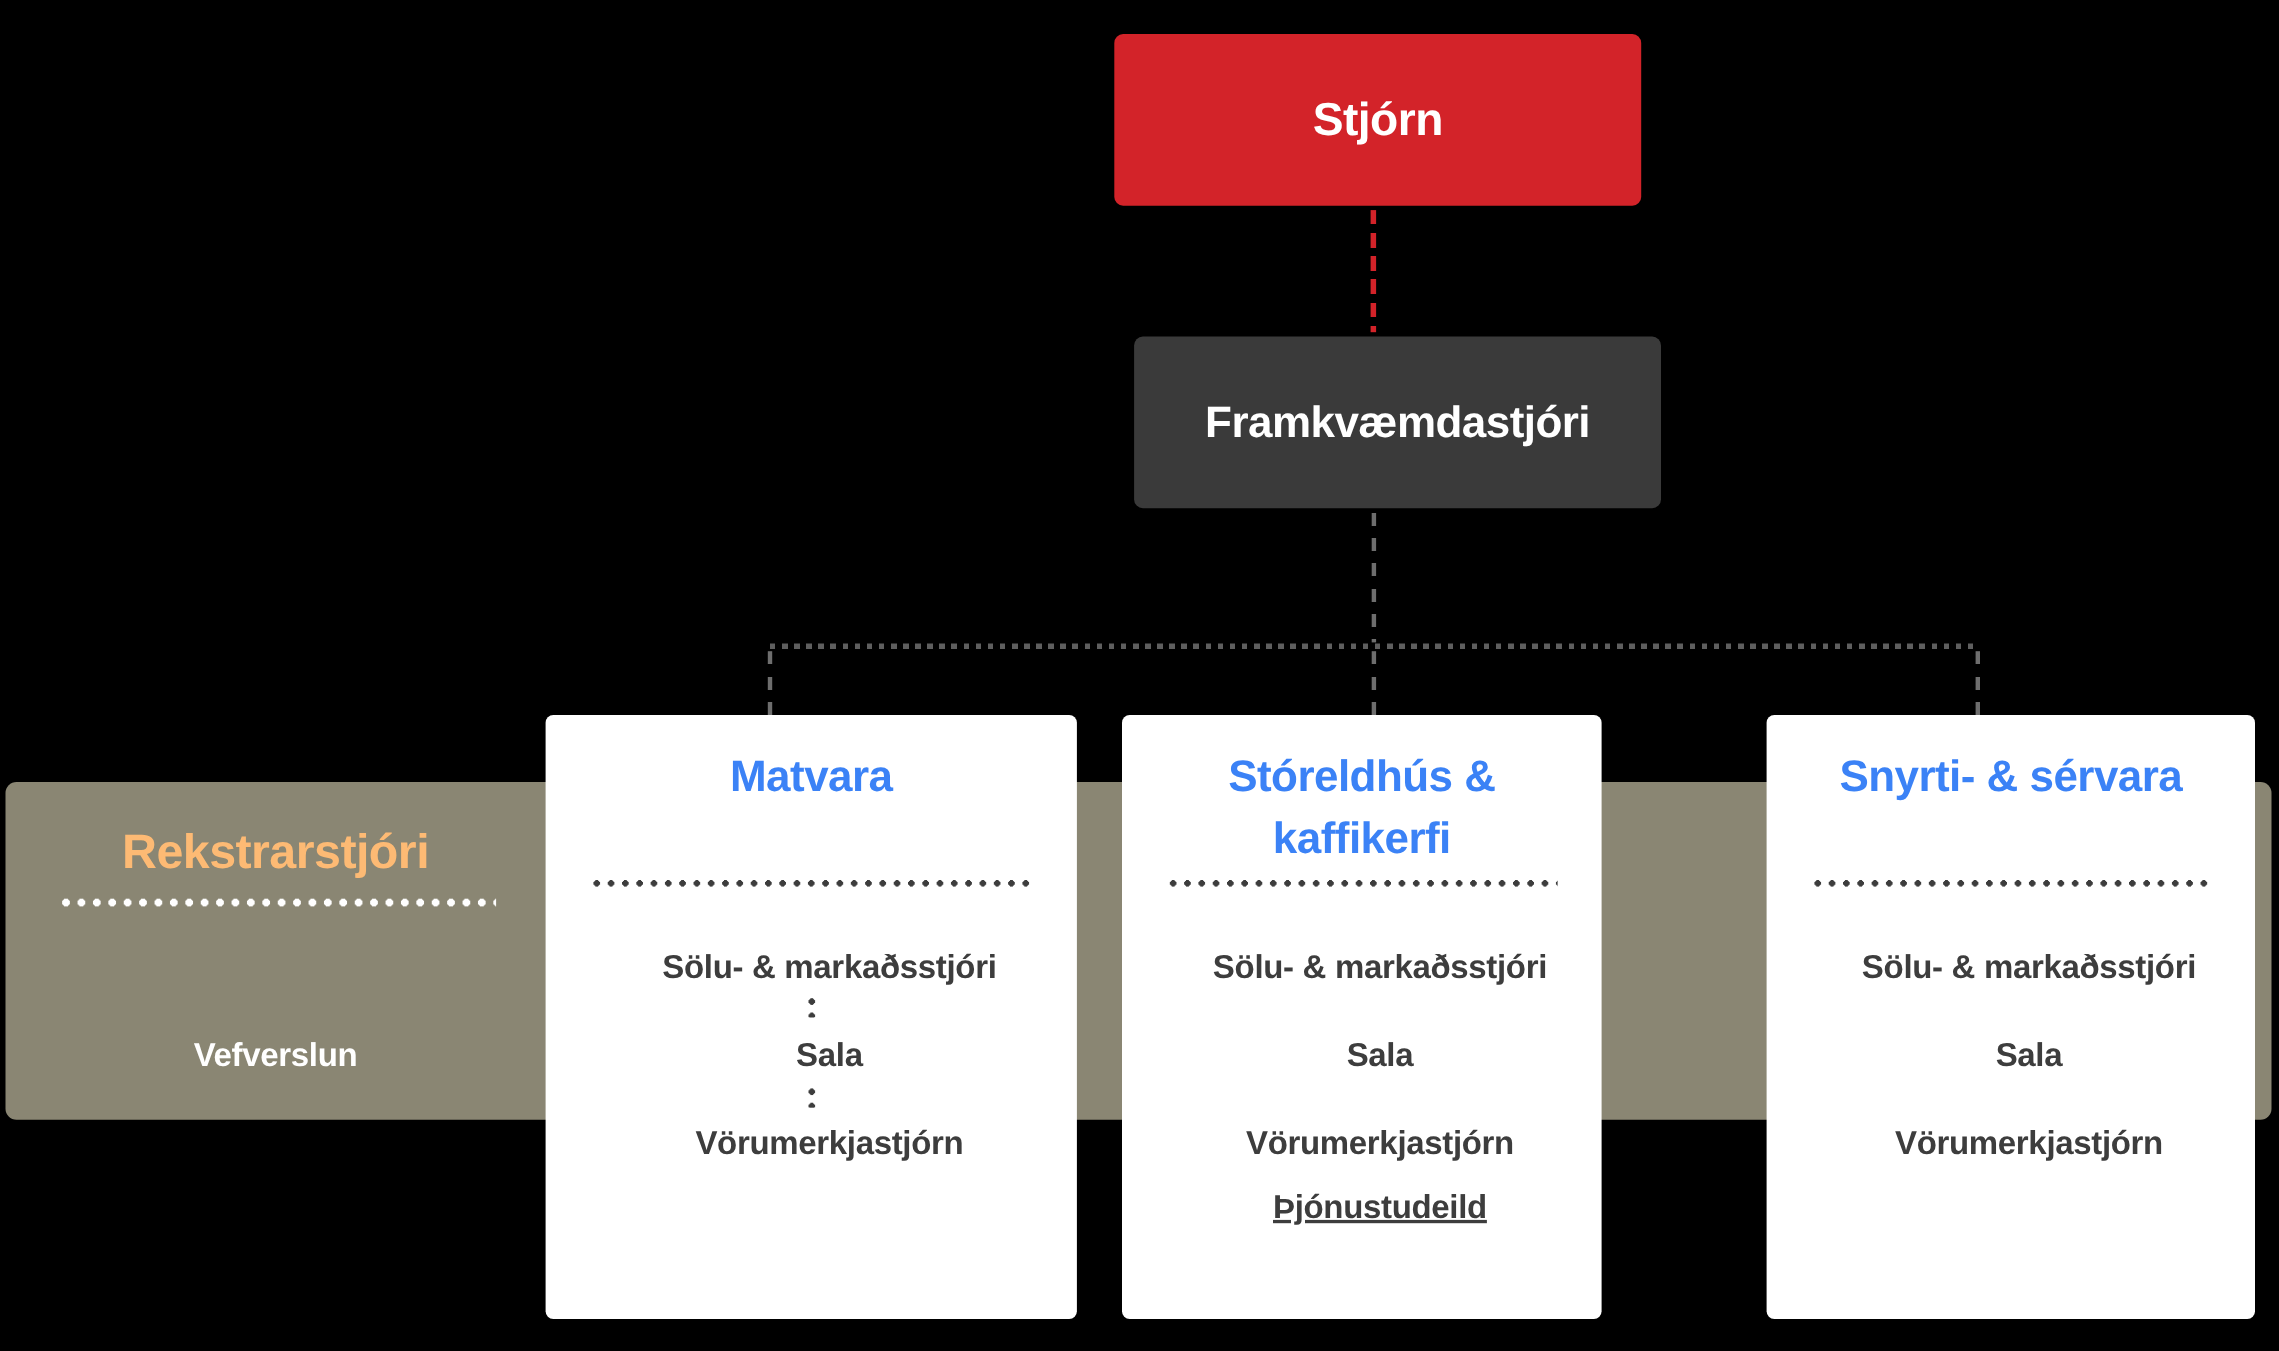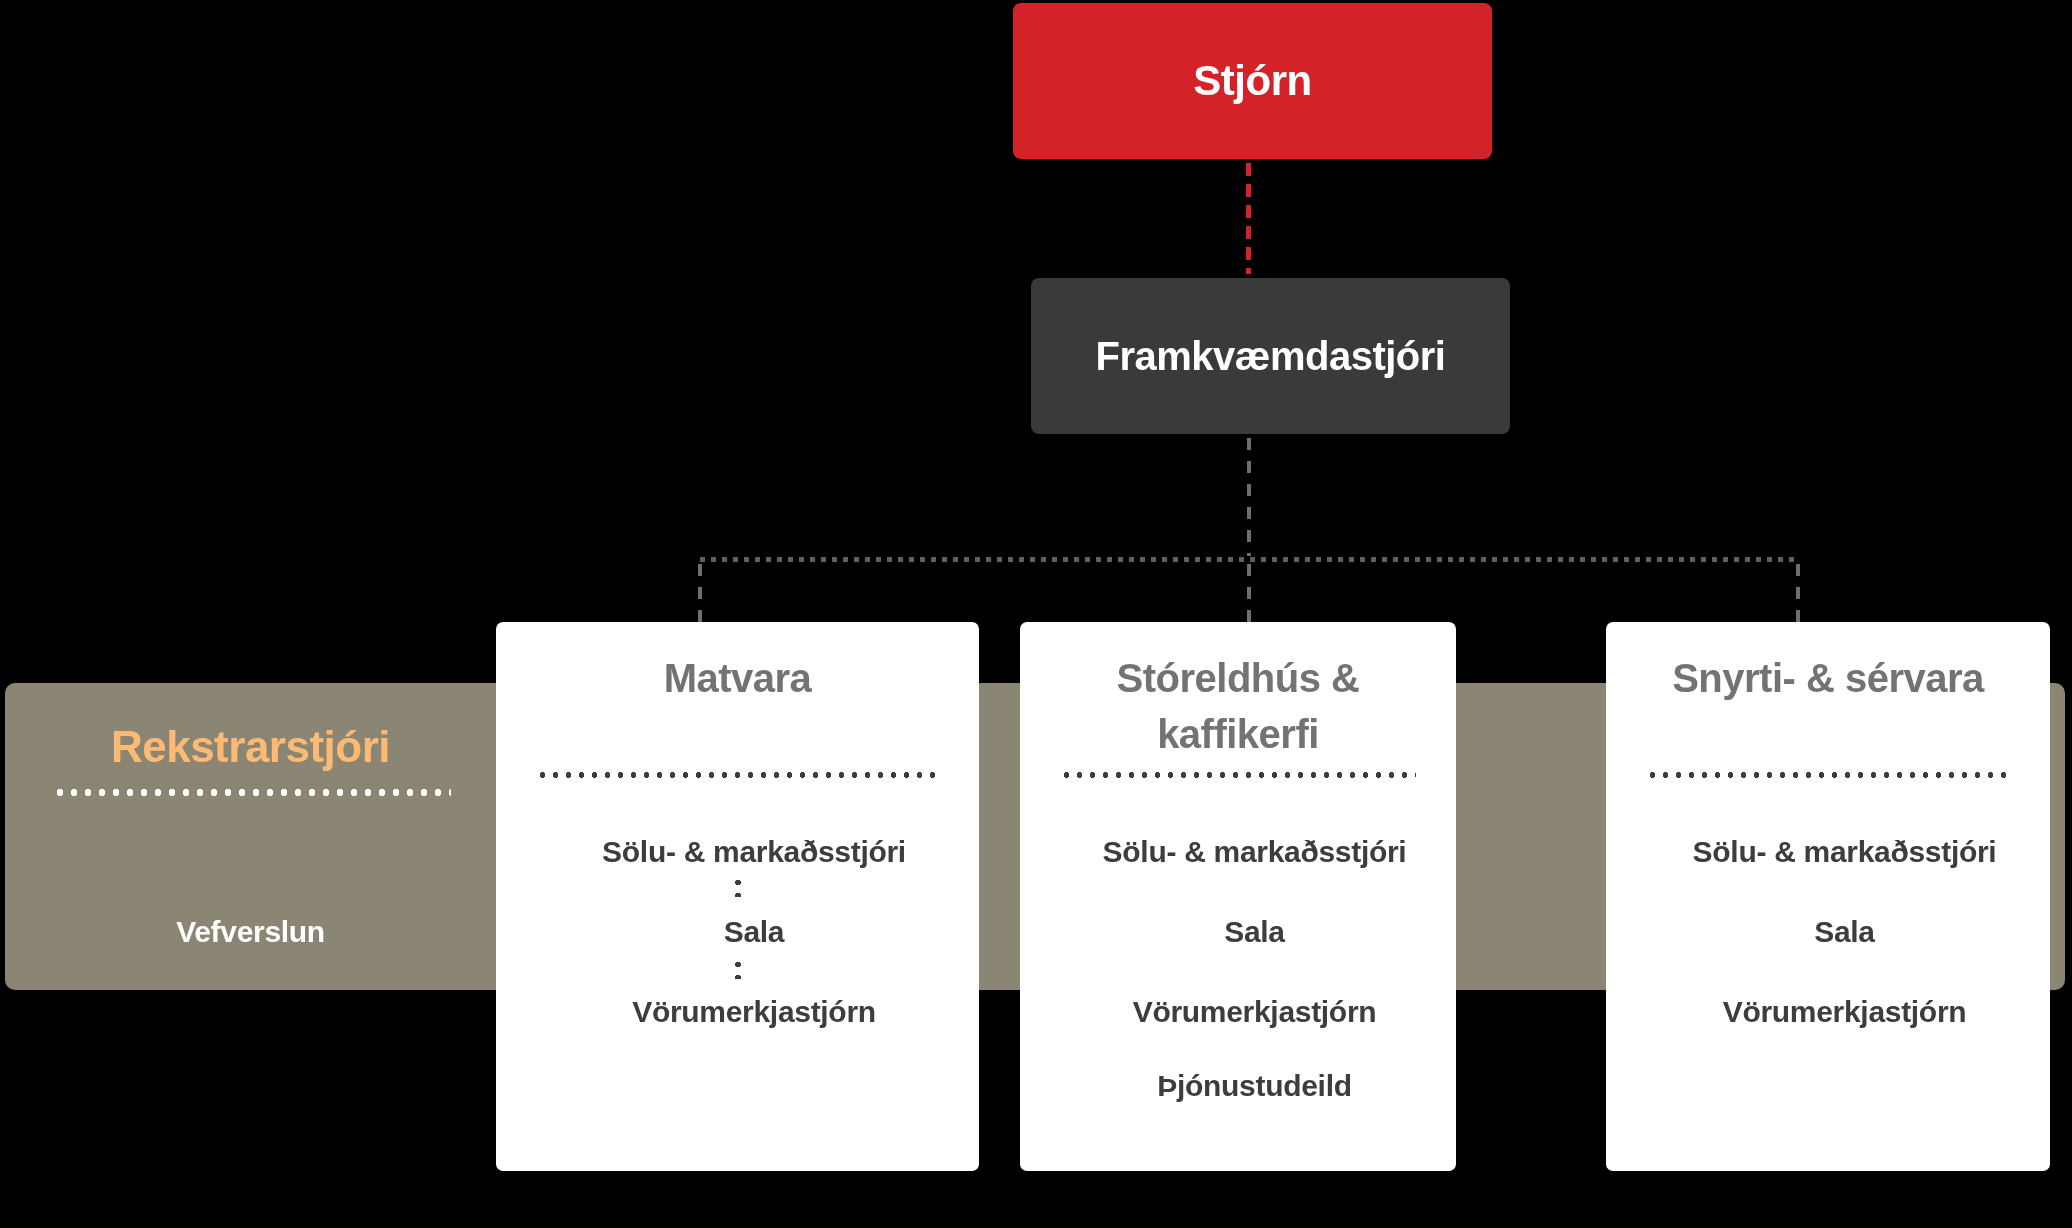--- a/index.html
+++ b/index.html
@@ -3,21 +3,21 @@
 <meta charset="utf-8">
 <style>
   html, body { margin: 0; padding: 0; }
   body {
     width: 2072px; height: 1228px;
     position: relative;
     background: #000000;
     font-family: "Liberation Sans", sans-serif;
     overflow: hidden;
   }
-  .chart { position: absolute; inset: 0; }
+  .chart { position: absolute; inset: 0; margin-top: 28px; }
 
   
   .node {
     position: absolute;
     display: flex; align-items: center; justify-content: center;
     color: #ffffff; font-weight: 700; letter-spacing: -0.5px;
     border-radius: 8px; text-align: center;
   }
   .node-board { left: 1013px; top: 3px;   width: 479px; height: 156px; background: #d32329; font-size: 42px; }
   .node-ceo   { left: 1031px; top: 278px; width: 479px; height: 156px; background: #3a3a3a; font-size: 40px; }
@@ -69,36 +69,36 @@
   
   .card {
     position: absolute; top: 622px; height: 549px;
     background: #ffffff; border-radius: 7px;
   }
   .card-matvara { left: 496px;  width: 483px; }
   .card-center  { left: 1020px; width: 436px; }
   .card-right   { left: 1606px; width: 444px; }
   .card-title {
     position: absolute; top: 28px; left: 0; right: 0;
-    text-align: center; color: #737373; font-size: 40px; font-weight: 700;
+    text-align: center; color: #3b82f6; font-size: 40px; font-weight: 700;
     line-height: 56px; letter-spacing: -0.5px;
   }
   .card-sep {
     position: absolute; top: 150px; left: 40px; right: 40px; height: 6px;
     background-image: radial-gradient(circle closest-side, #3d3d3d 97%, transparent);
     background-size: 13px 6px; background-repeat: repeat-x;
   }
   .card-item {
     position: absolute; left: 0; right: 0; height: 40px; line-height: 40px;
     text-align: center; color: #3d3d3d; font-size: 30px; font-weight: 700; letter-spacing: -0.3px; padding-left: 33px;
   }
   .card-item.i1 { top: 210px; }
   .card-item.i2 { top: 290px; }
   .card-item.i3 { top: 370px; }
-  .card-item.i4 { top: 444px; }
+  .card-item.i4 { top: 428px; text-decoration: underline; }
   .item-link {
     position: absolute; left: calc(50% - 3px); width: 6px; height: 21px;
     background-image: radial-gradient(circle closest-side, #3d3d3d 97%, transparent);
     background-size: 6px 13px; background-repeat: repeat-y;
   }
   .item-link.l1 { top: 254px; }
   .item-link.l2 { top: 336px; }
 </style>
 </head>
 <body>

